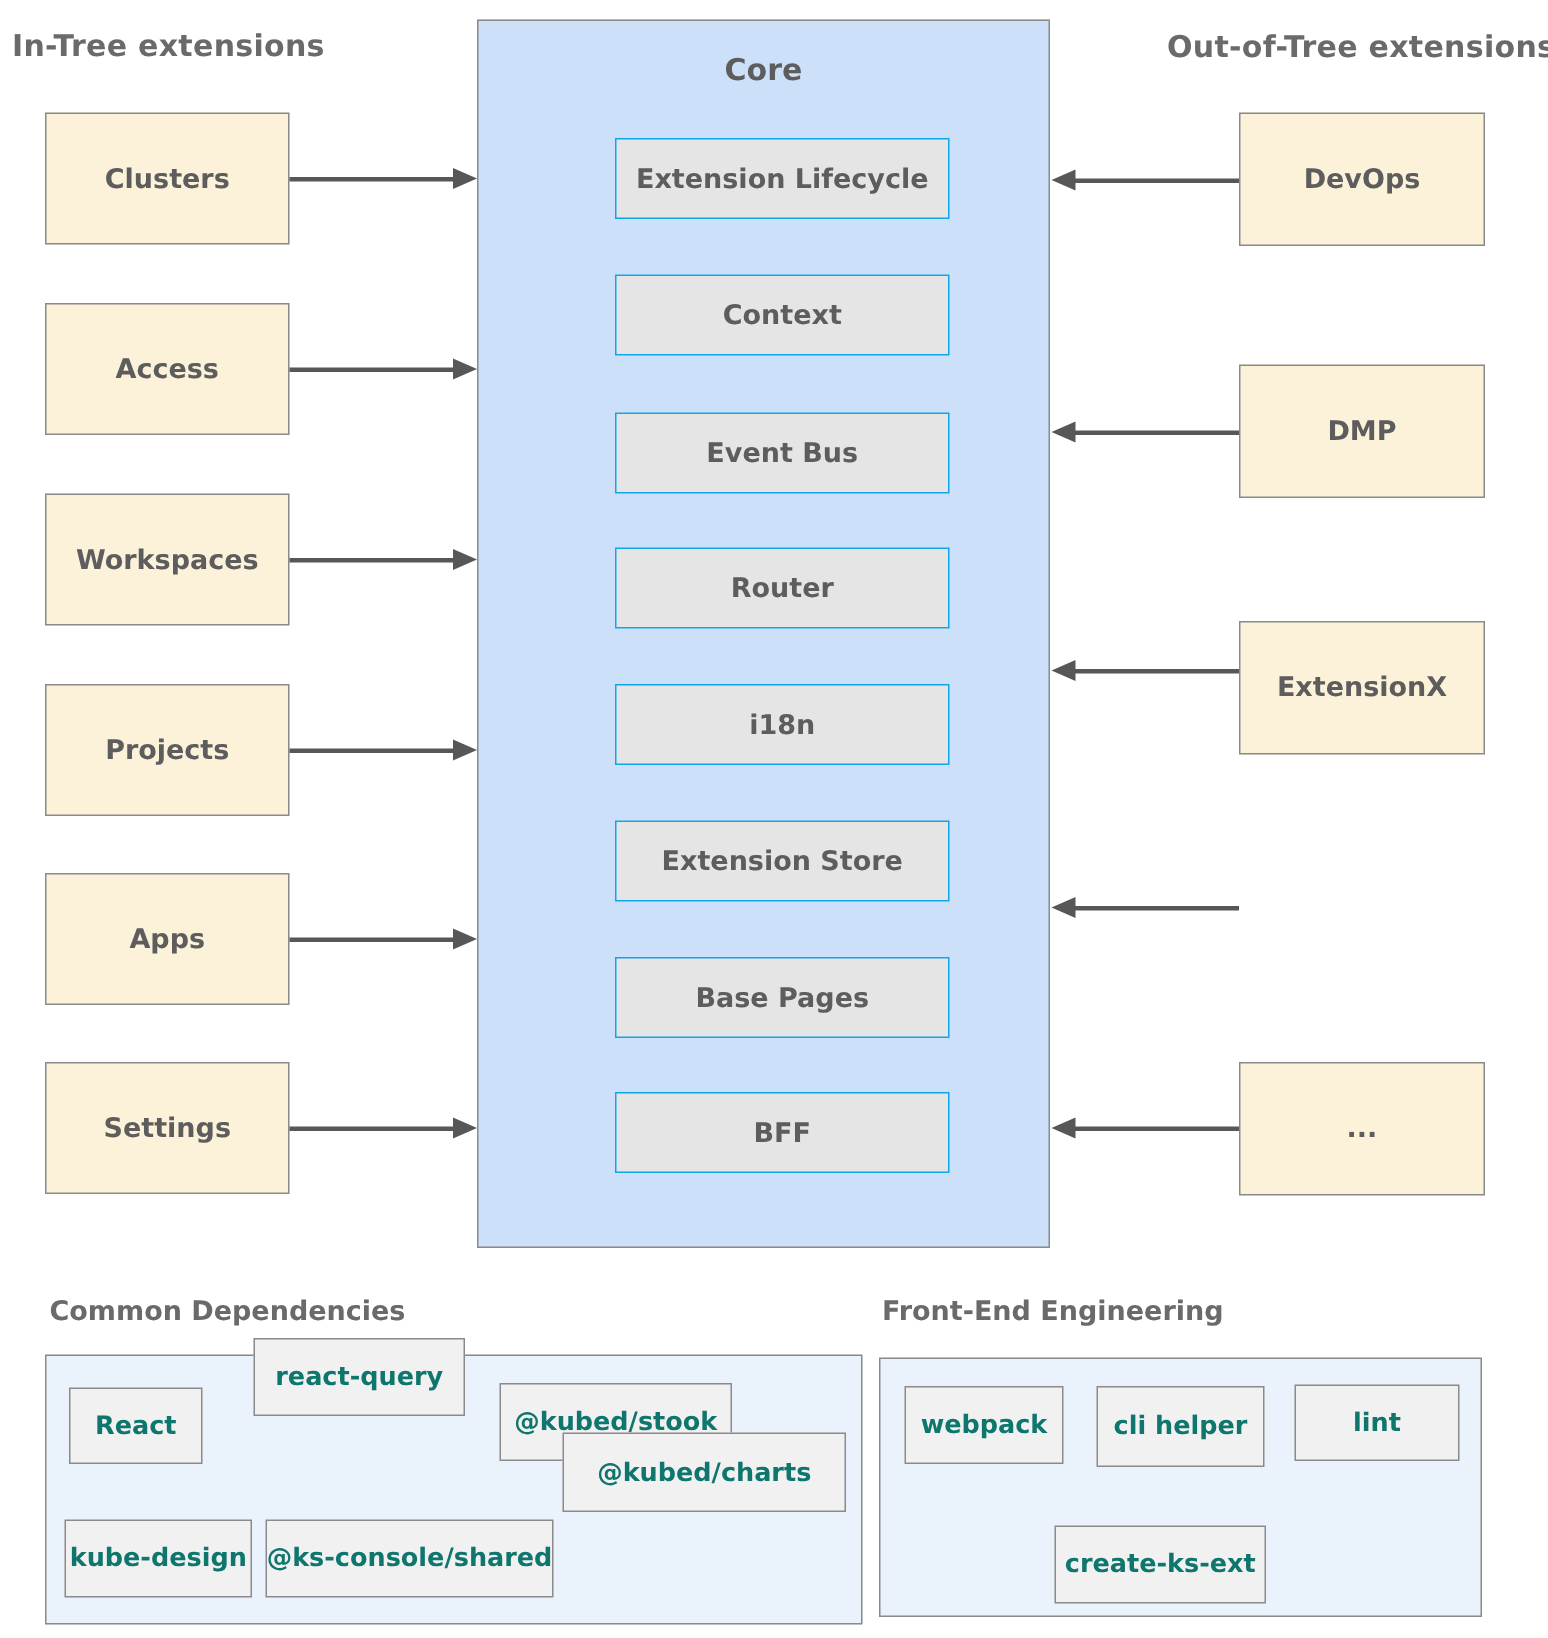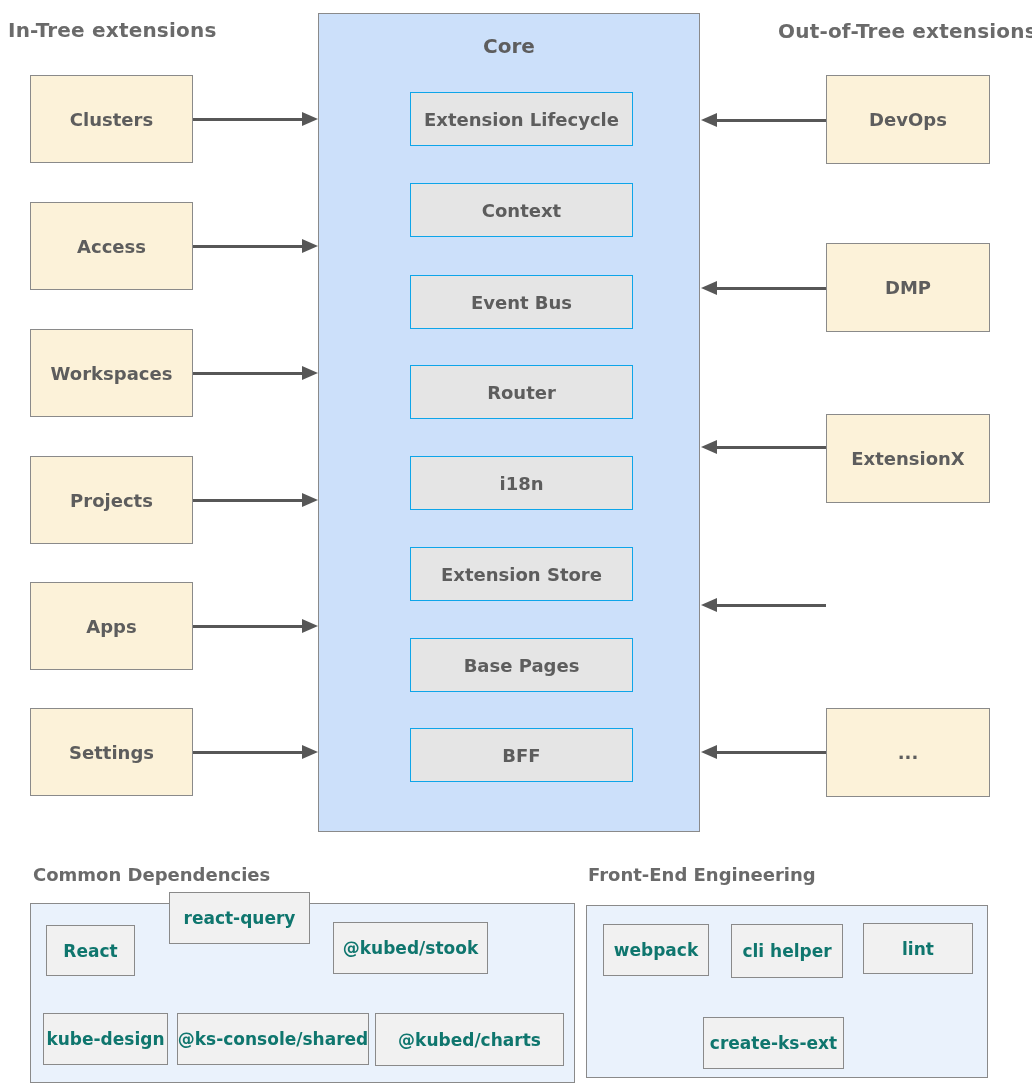--- a/index.html
+++ b/index.html
@@ -234,21 +234,21 @@
     </div>
   <div class="chip" style="left:333px; top:922px; width:155px; height:52px;">
       <span>@kubed/stook</span>
     </div>
   <div class="chip" style="left:43px;  top:1013px; width:125px; height:52px;">
       <span>kube-design</span>
     </div>
   <div class="chip" style="left:177px; top:1013px; width:192px; height:52px;">
       <span>@ks-console/shared</span>
     </div>
-  <div class="chip" style="left:375px; top:1013px; width:189px; height:53px;">
+  <div class="chip" style="left:375px; top:955px; width:189px; height:53px;">
       <span>@kubed/charts</span>
     </div>
 
   <div class="sub-title" style="left:588px; top:864px;">Front-End Engineering</div>
   <div class="panel" style="left:586px; top:905px; width:402px; height:173px;"></div>
   <div class="chip" style="left:603px; top:924px; width:106px; height:52px;align-items:center;">
       <span>webpack</span>
     </div>
   <div class="chip" style="left:731px; top:924px; width:112px; height:54px;">
       <span>cli helper</span>

